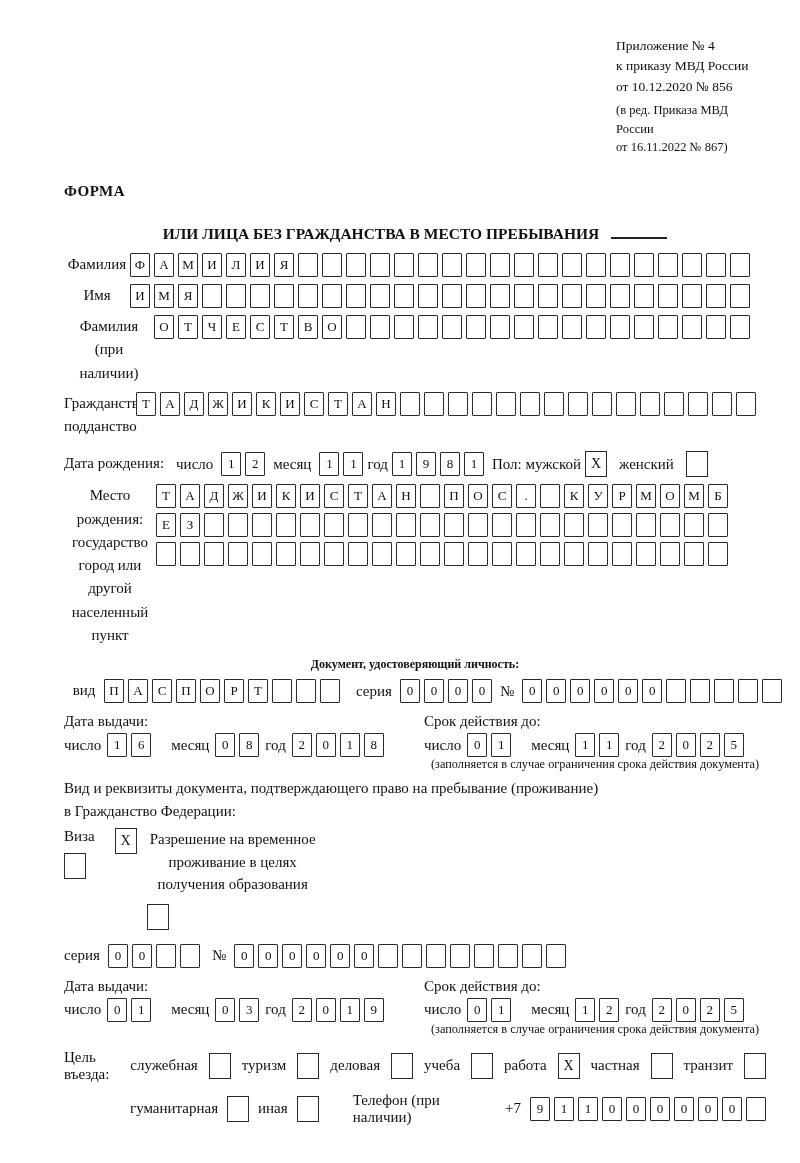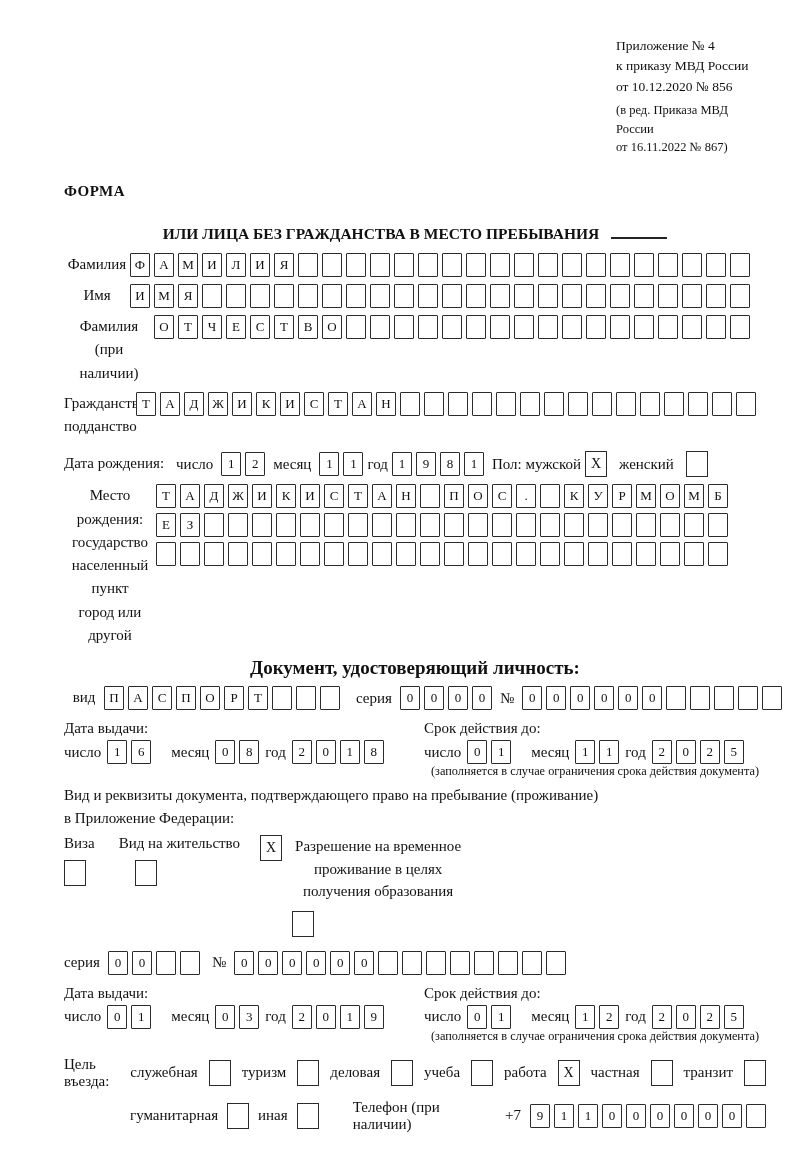--- a/index.html
+++ b/index.html
@@ -25,21 +25,21 @@
   .multiline div{line-height:1.55;}
   .stack{display:flex;flex-direction:column;gap:5px;}
   
   .dates-block{display:flex;margin:10px 0 4px 0;}
   .dates-col{display:flex;flex-direction:column;}
   .dates-left{width:360px;}
   .dates-right{flex:1;font-family:Liberation Serif, serif;}
   .dates-heading{text-align:left;margin-bottom:3px;}
   .date-line{display:flex;align-items:center;gap:6px;}
   .dates-note{font-size:12.3px;text-align:center;white-space:nowrap;}
-  .doc-heading{font-weight:bold;text-align:center;margin:10px 0 4px 0;font-size:19px;}
+  .doc-heading{font-weight:bold;text-align:center;margin:10px 0 4px 0;font-size:12px;}
   
   .opts{display:flex;align-items:flex-start;margin:8px 0 2px 0;gap:10px;}
   .opt{display:flex;align-items:flex-start;gap:8px;flex-direction:column;}
   .opt-label-c{text-align:center;line-height:1.5;}
   .wrap160{width:168px;}
   .wrap172{width:172px;}
   
   .purpose-row{display:flex;align-items:center;gap:9px;margin:9px 0;}
 </style>
 </head>
@@ -230,22 +230,22 @@
       <span class="gap12"></span>
     <span>женский</span>
       <span class="gap12"></span>
     <span class="checkbox"></span>
   </div>
 
   <div class="row row-top">
     <div class="lbl w92 multiline">
       <div>Место рождения:</div>
       <div>государство</div>
+      <div>город или другой</div>
       <div>населенный пункт</div>
-      <div>город или другой</div>
     </div>
     <div class="stack">
       <div class="cells">
           <span class="cell">Т</span>
           <span class="cell">А</span>
           <span class="cell">Д</span>
           <span class="cell">Ж</span>
           <span class="cell">И</span>
           <span class="cell">К</span>
           <span class="cell">И</span>
@@ -408,30 +408,26 @@
             <span class="cell">0</span>
             <span class="cell">2</span>
             <span class="cell">5</span>
           </span>
       </div>
       <div class="dates-note">(заполняется в случае ограничения срока действия документа)</div>
     </div>
   </div>
 
   <div style="margin-top:8px;">Вид и реквизиты документа, подтверждающего право на пребывание (проживание)</div>
-  <div style="margin-top:6px;">в Приложение Федерации:</div>
+  <div style="margin-top:6px;">в Гражданство Федерации:</div>
 
   <div class="opts">
     <div class="opt">
       <span>Виза</span>
       <span class="checkbox"></span>
-    </div>
-    <div class="opt" style="margin-left:14px;">
-      <span>Вид на жительство</span>
-      <span class="checkbox" style="margin-left:16px;"></span>
     </div>
     <div class="opt" style="margin-left:10px;">
       <span class="checkbox">X</span>
     </div>
     <div class="opt">
       <span class="opt-label-c wrap172">Разрешение на временное проживание в целях получения образования</span>
       <span class="checkbox"></span>
     </div>
   </div>
 

